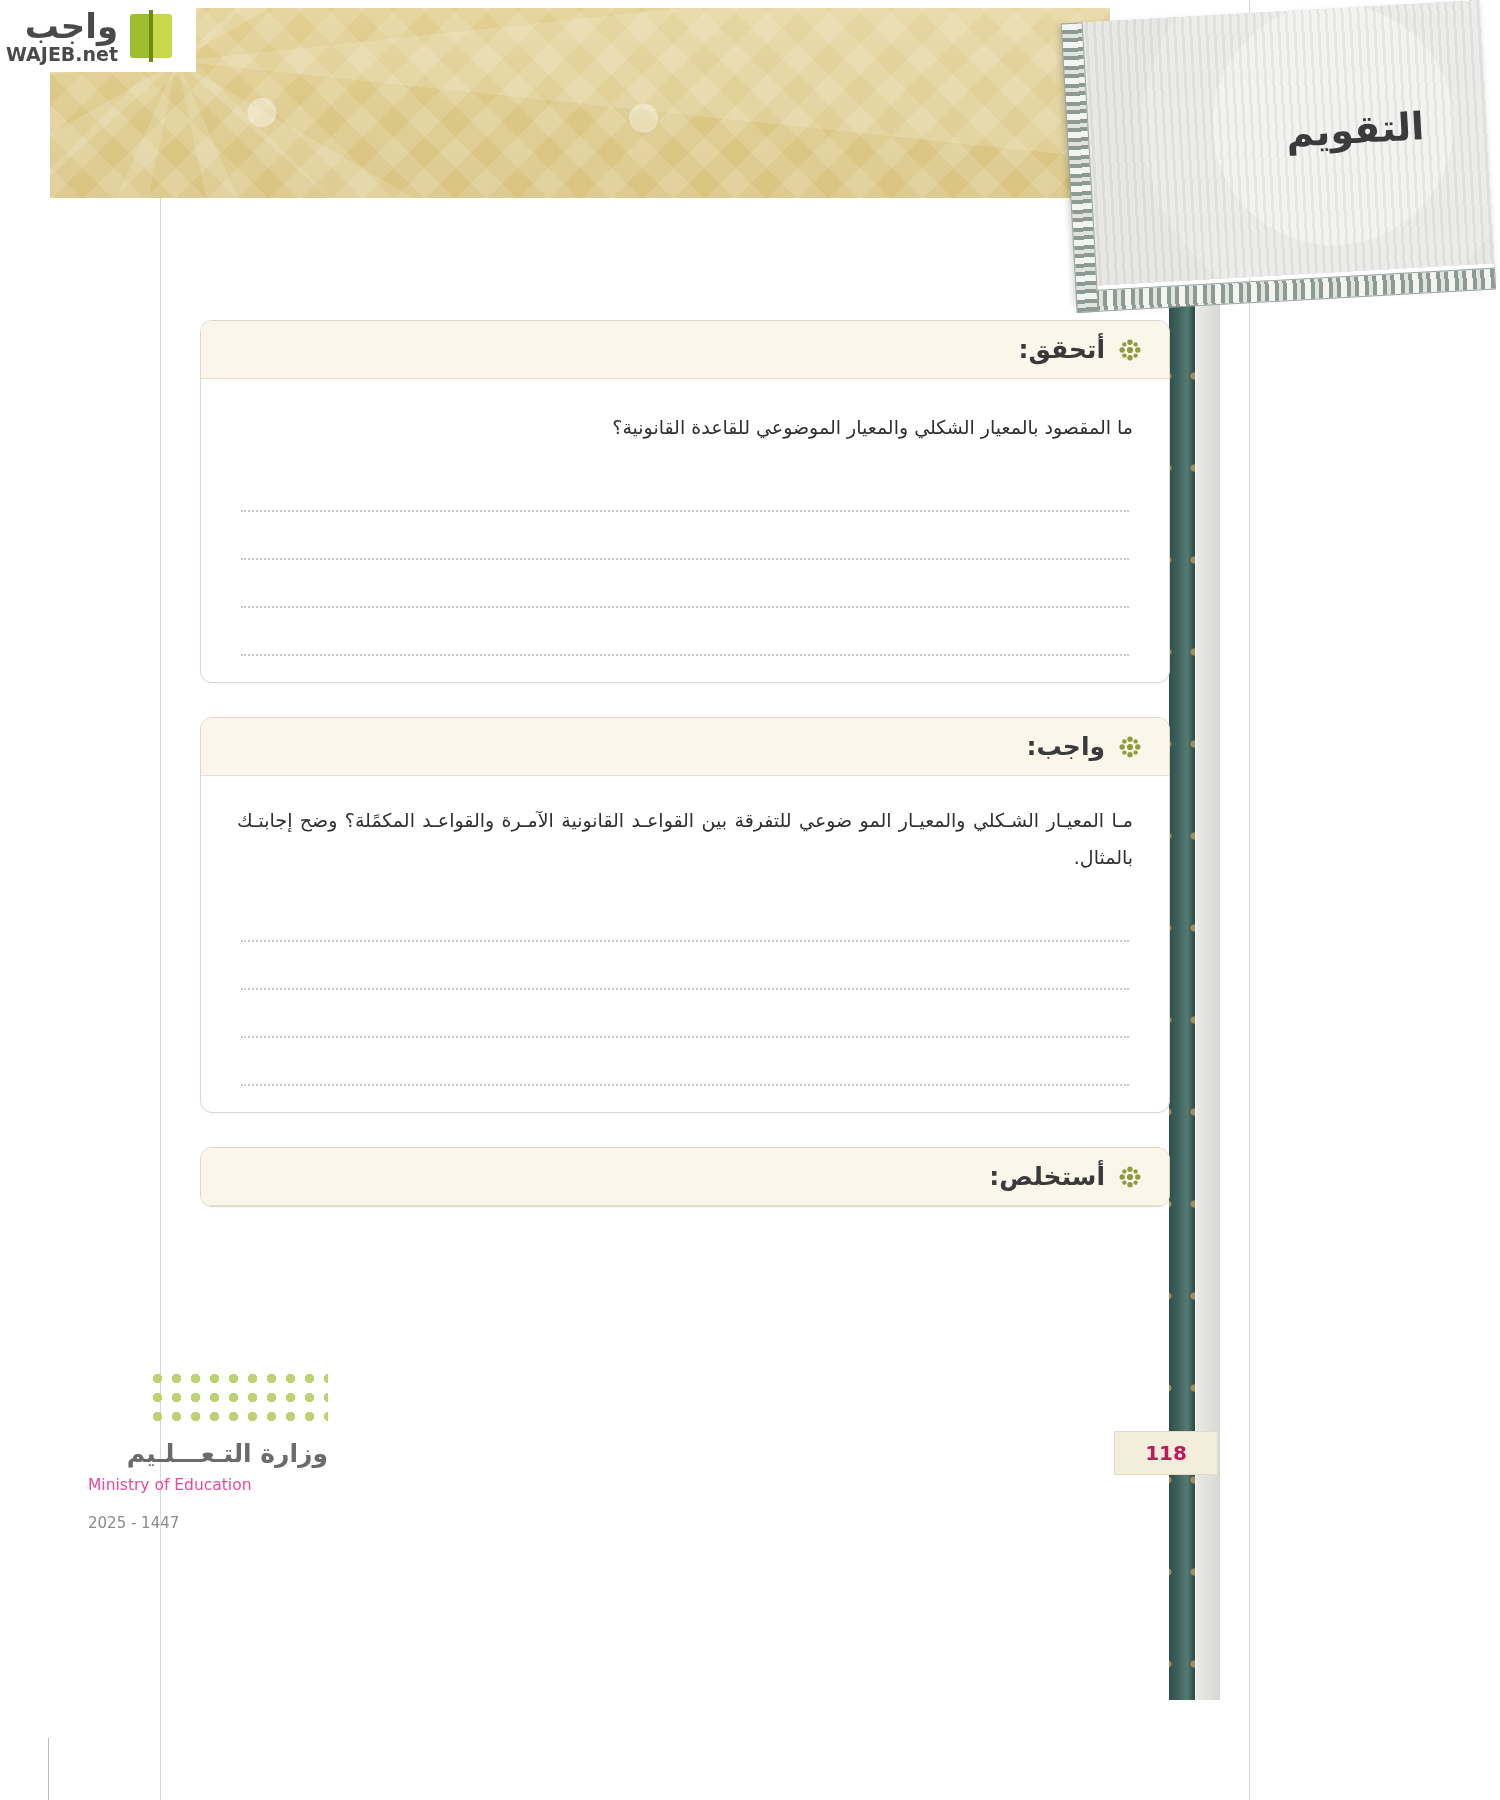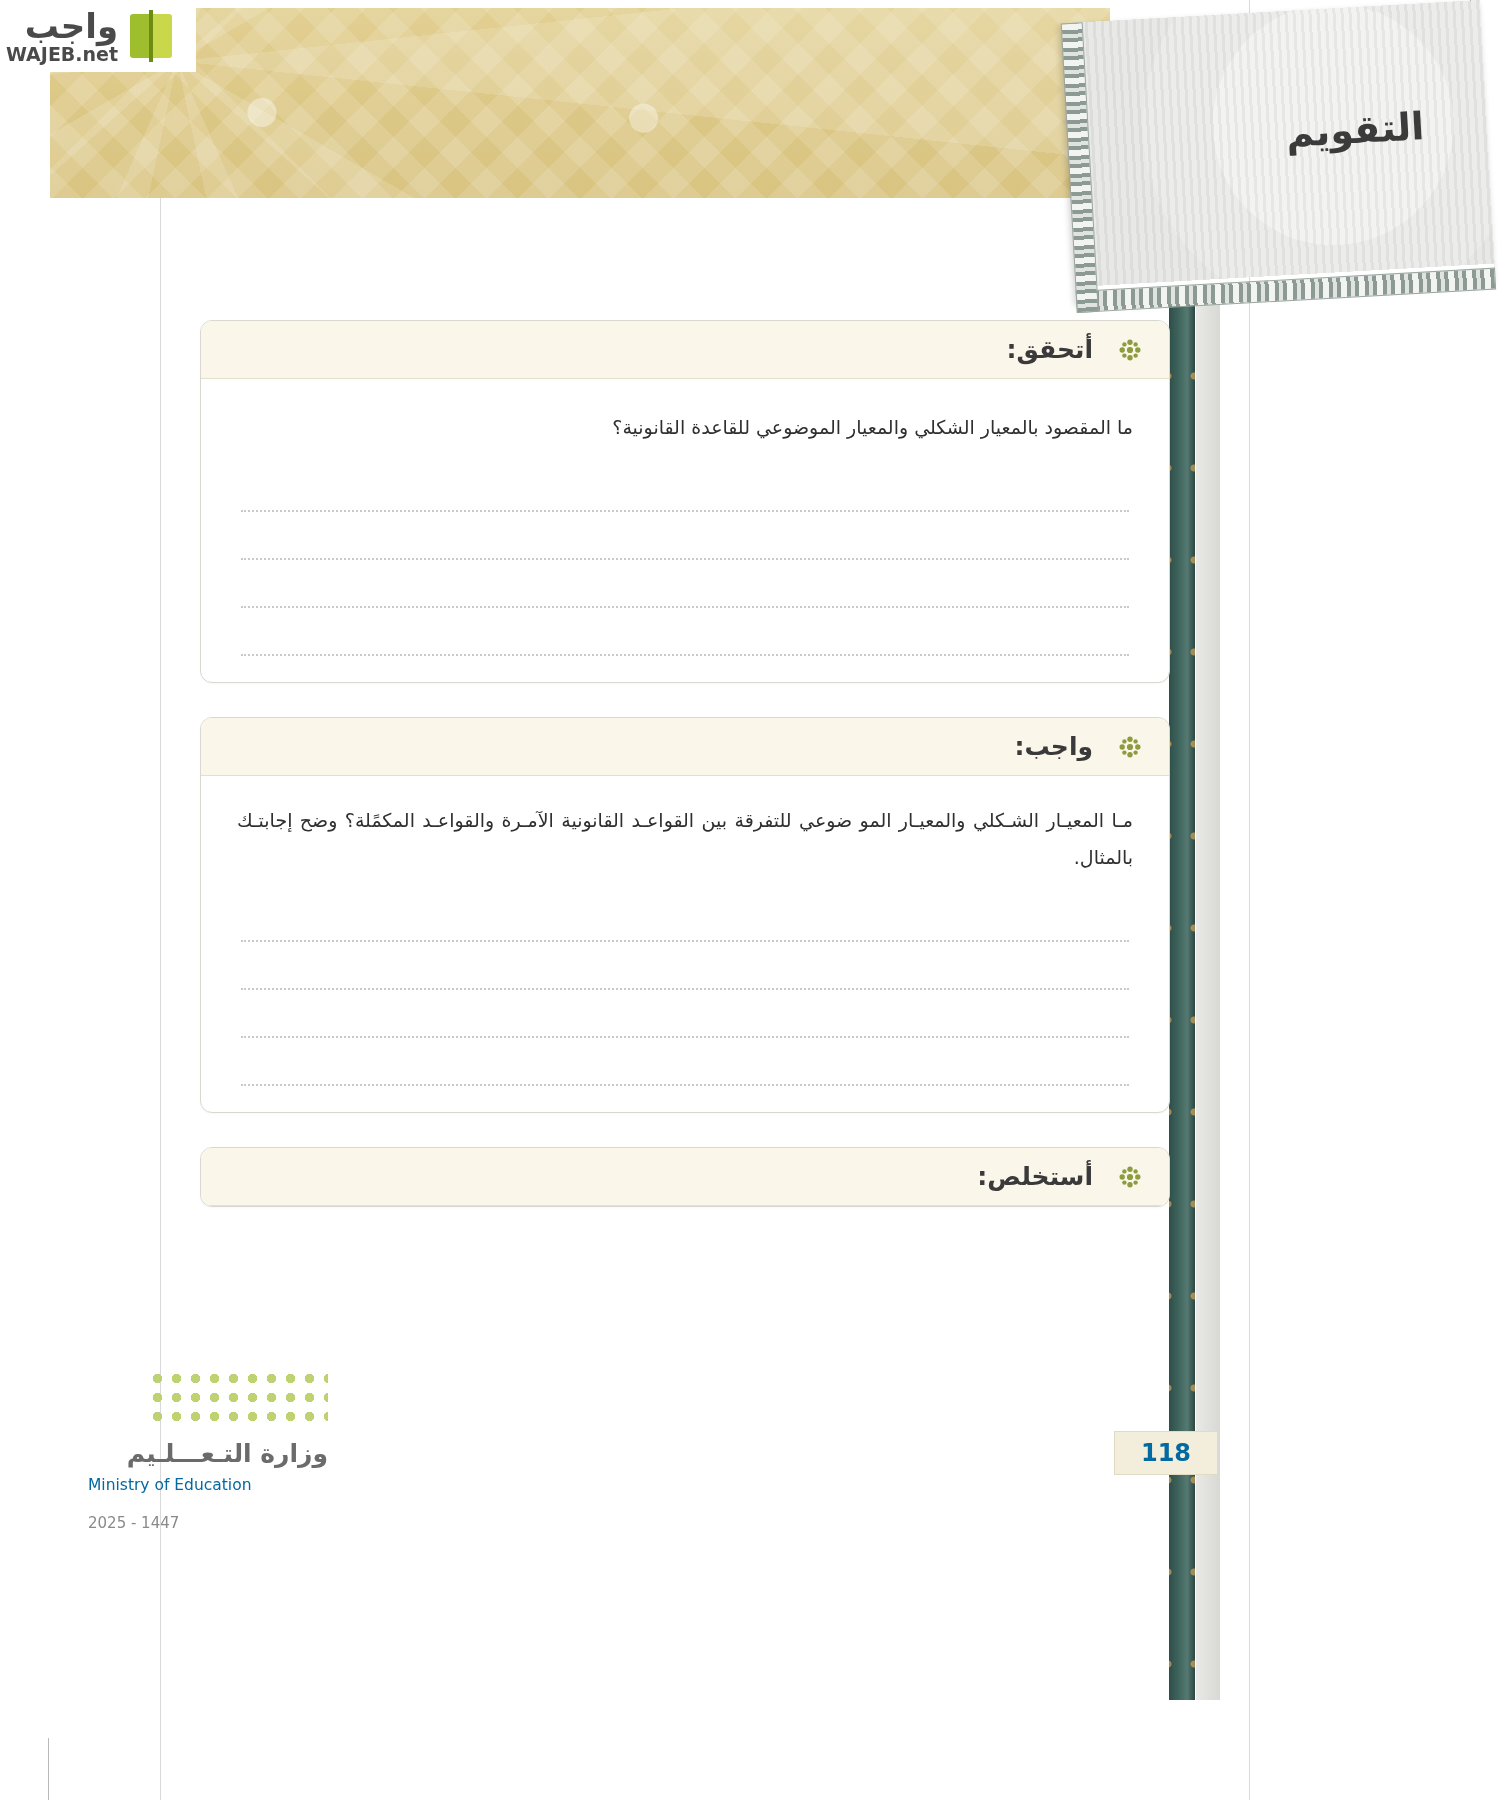--- a/index.html
+++ b/index.html
@@ -173,21 +173,21 @@
     box-shadow: 0 1px 2px rgba(0,0,0,0.03);
   }
   .card-head {
     background: #faf7ea;
     border-bottom: 1px solid #e3e0d2;
     height: 58px;
     display: flex;
     align-items: center;
     justify-content: flex-start;
     padding: 0 26px;
-    gap: 24px;
+    gap: 12px;
   }
   .card-head .flower {
     width: 26px; height: 26px;
     position: relative;
     flex: 0 0 auto;
   }
   .card-head .flower svg { display: block; }
   .card-head .ttl {
     font-size: 25px;
     font-weight: bold;
@@ -262,36 +262,36 @@
     width: 180px; height: 58px;
     background-image: radial-gradient(circle, #bcd06a 0 4.5px, transparent 5px);
     background-size: 19px 19px;
     opacity: 0.95;
     margin-bottom: 12px;
   }
   .footer-logo .m-ar {
     font-size: 25px; color: #6b6b6b; font-weight: bold; letter-spacing: 1px;
   }
   .footer-logo .m-en {
-    font-size: 15.5px; color: #0369a1; margin-top: 8px; direction: ltr;
+    font-size: 15.5px; color: #ec4899; margin-top: 8px; direction: ltr;
   }
   .footer-logo .m-yr {
     font-size: 15px; color: #8a8a8a; margin-top: 20px; direction: ltr;
   }
 
   
   .page-num {
     position: absolute;
     right: 282px;
     bottom: 325px;
     width: 104px; height: 44px;
     background: #f3eedc;
     border: 1px solid #e2dbc4;
     display: flex; align-items: center; justify-content: center;
-    font-size: 24px; font-weight: bold; color: #0369a1;
+    font-size: 20px; font-weight: bold; color: #be185d;
     z-index: 18;
   }
 </style>
 </head>
 <body>
 
 <div id="page">
 
   <div class="edge-line-left"></div>
   <div class="edge-line-right"></div>

